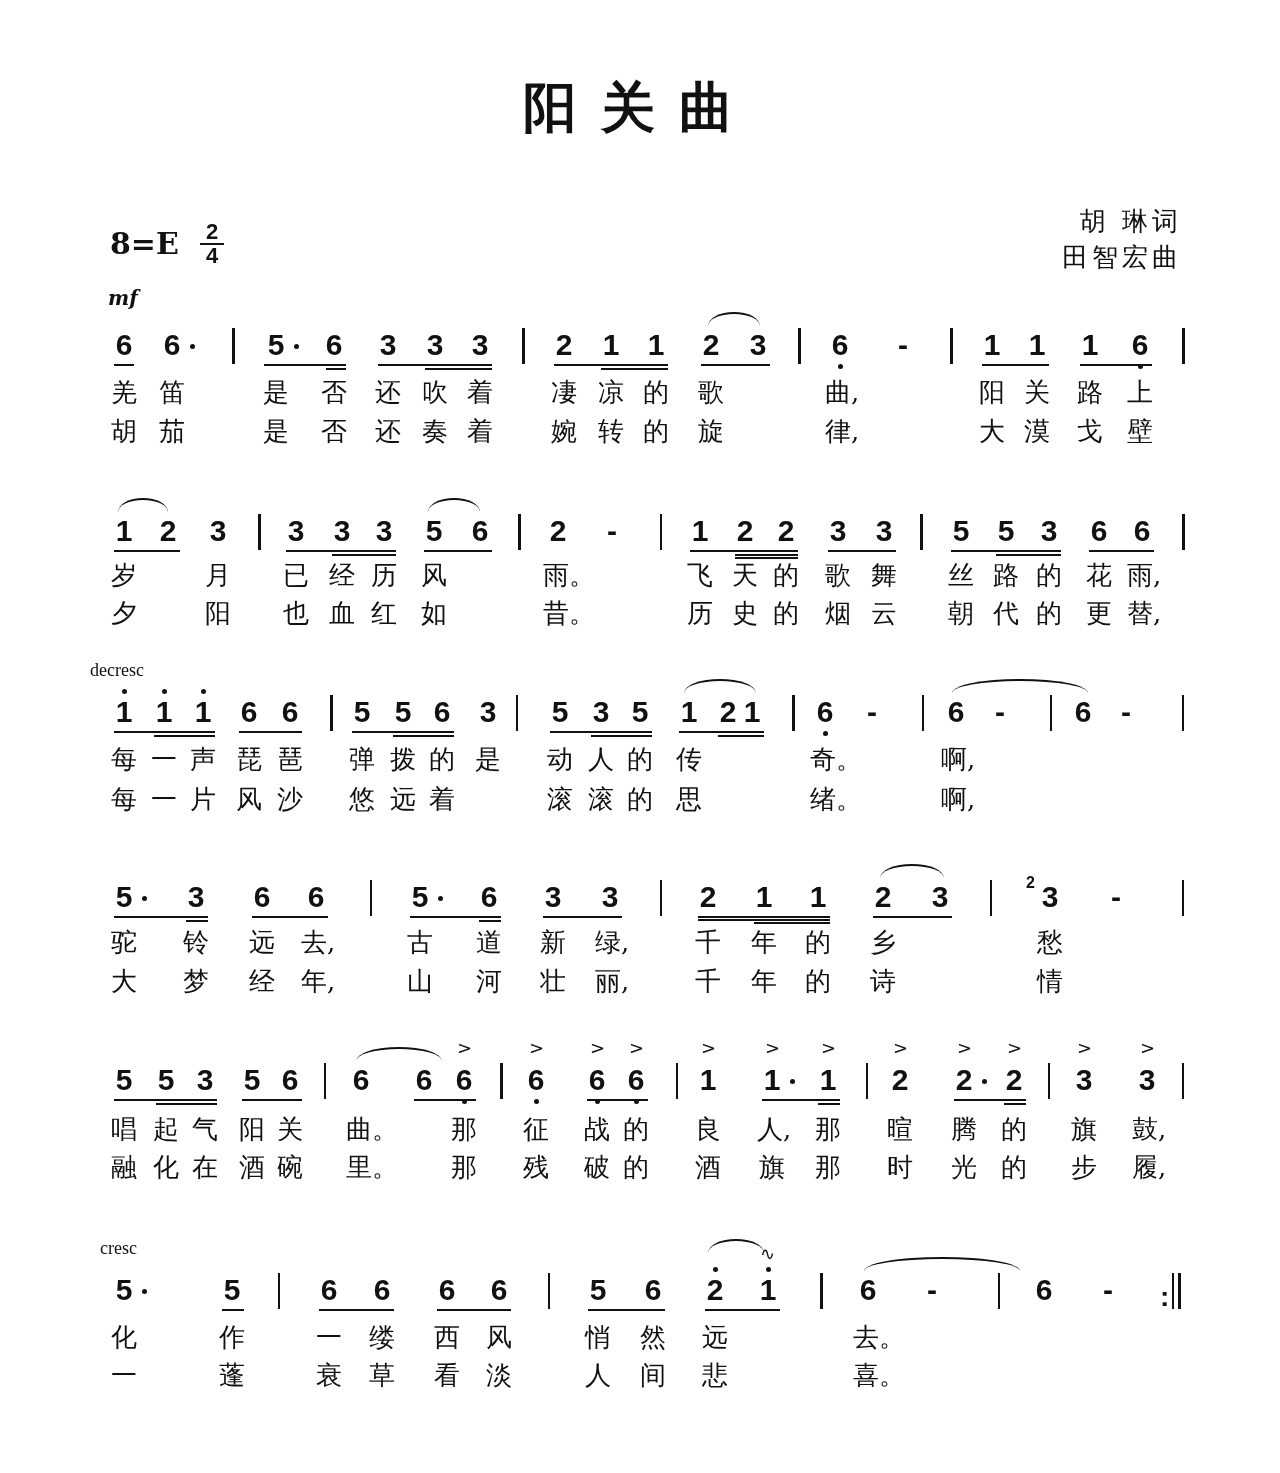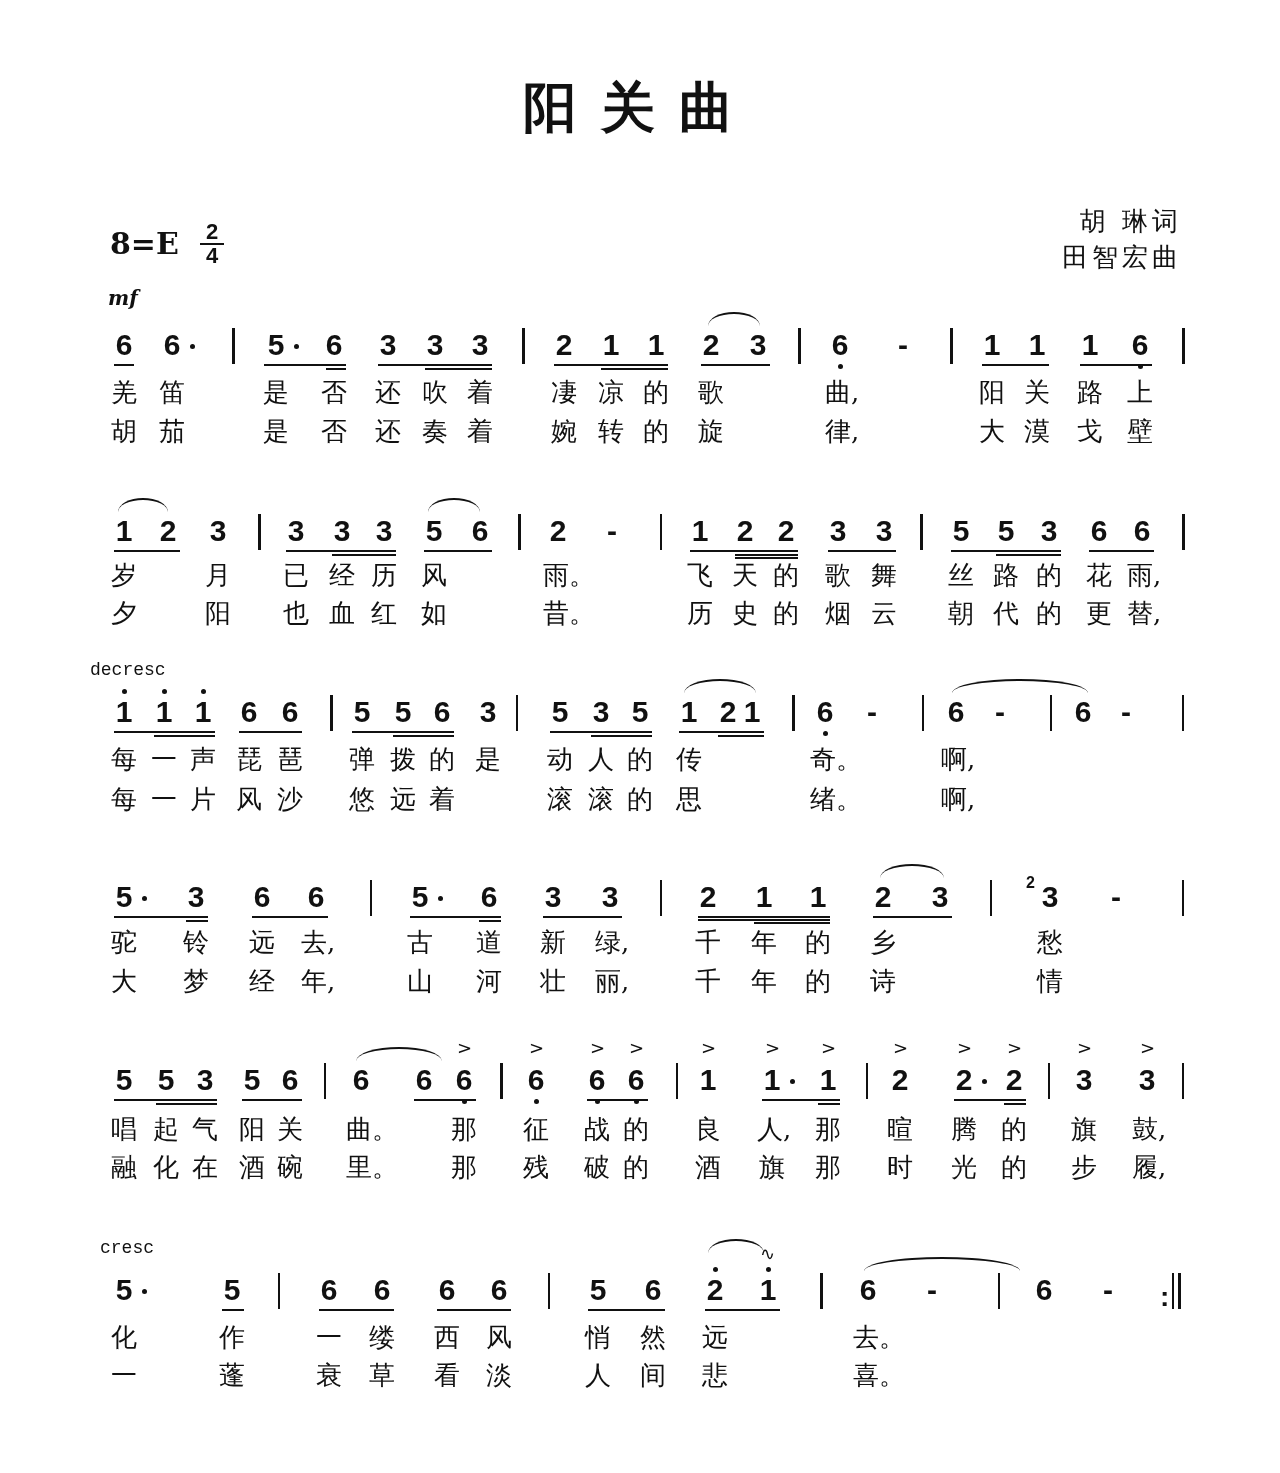--- a/index.html
+++ b/index.html
@@ -2,21 +2,21 @@
 <html><head>
 <meta charset="utf-8">
 <style>
   html, body { margin:0; padding:0; background:#ffffff; }
   body { width:1280px; height:1473px; position:relative; overflow:hidden; font-family:"DejaVu Sans", sans-serif; color:#111; }
   .title { position:absolute; left:0; width:1280px; top:72px; text-align:center; font-family:"DejaVu Serif", serif; font-size:54px; font-weight:bold; letter-spacing:24px; }
   .key { position:absolute; left:110px; top:226px; font-family:"DejaVu Serif", serif; font-size:30px; font-weight:bold; }
   .timesig { position:absolute; left:200px; top:222px; width:24px; text-align:center; font-family:"Liberation Sans", sans-serif; font-weight:bold; font-size:22px; line-height:20px; }
   .timesig .bar { border-top:2px solid #111; margin:1px 0; }
   .credit { position:absolute; right:98px; font-family:"DejaVu Serif", serif; font-size:26px; letter-spacing:4px; text-align:right; }
-  .dyn { position:absolute; font-family:Liberation Mono, monospace; font-size:18px; }
+  .dyn { position:absolute; font-family:Liberation Serif, serif; font-size:18px; }
   .dyn.mf { font-family:"DejaVu Serif", serif; font-style:italic; font-weight:bold; font-size:20px; }
   .note { position:absolute; font-family:"Liberation Sans", sans-serif; font-weight:bold; font-size:30px; line-height:30px; width:24px; text-align:center; }
   .barline { position:absolute; width:3px; background:#111; height:36px; }
   .barline.thin { width:2px; }
   .uline { position:absolute; height:2px; background:#111; }
   .lyric { position:absolute; font-family:"DejaVu Serif", serif; font-size:26px; width:30px; text-align:center; }
   .dot-above, .dot-below { position:absolute; width:5px; height:5px; border-radius:50%; background:#111; }
   .aug { position:absolute; width:5px; height:5px; border-radius:50%; background:#111; }
   .slur { position:absolute; border-top:2px solid #111; border-radius:50% 50% 0 0 / 100% 100% 0 0; height:12px; }
   .accent { position:absolute; font-family:"DejaVu Sans", sans-serif; font-size:18px; }

